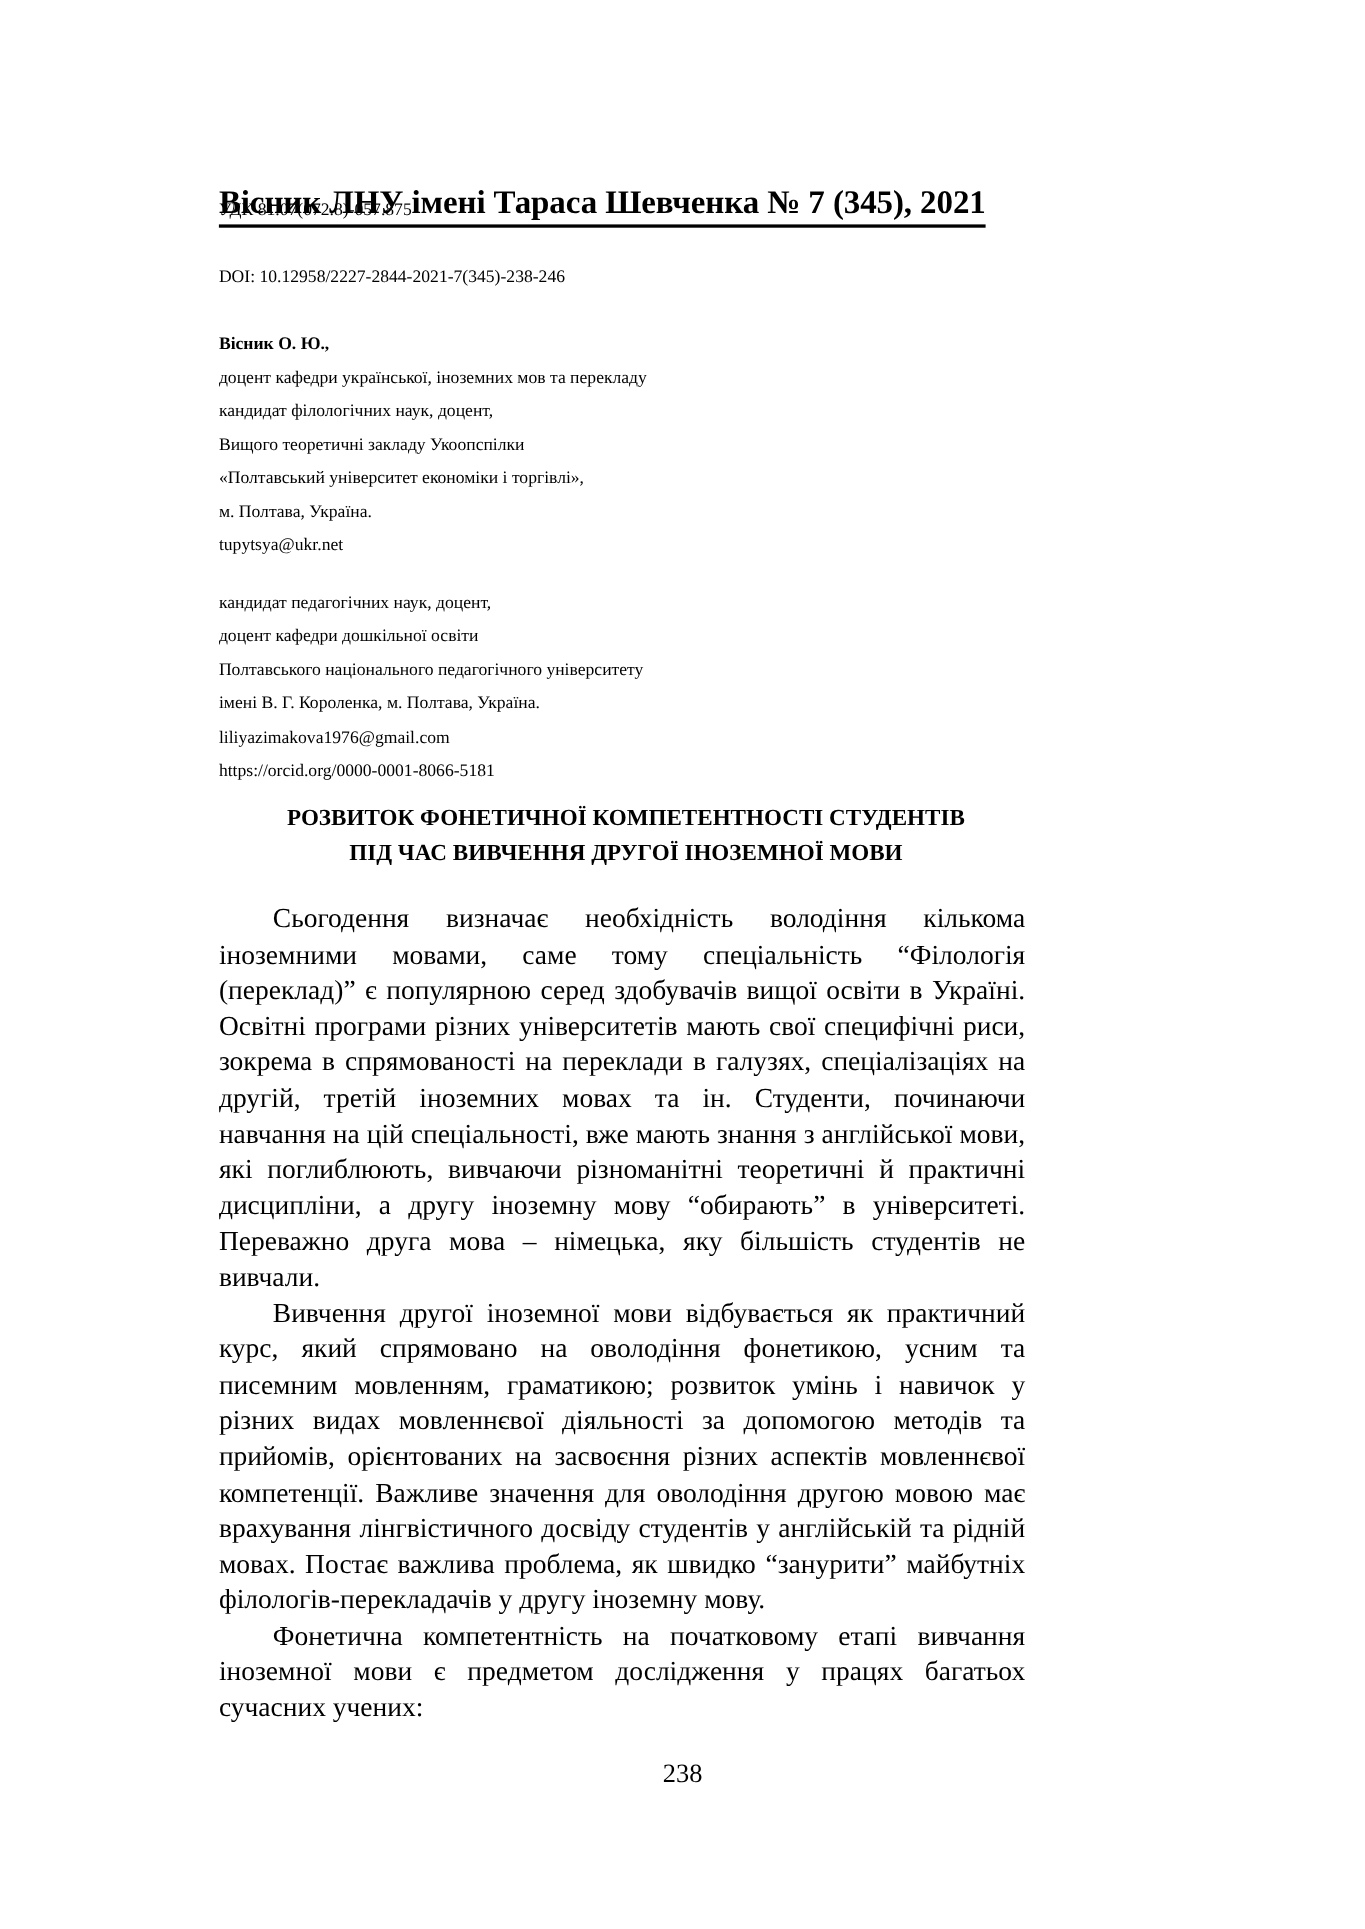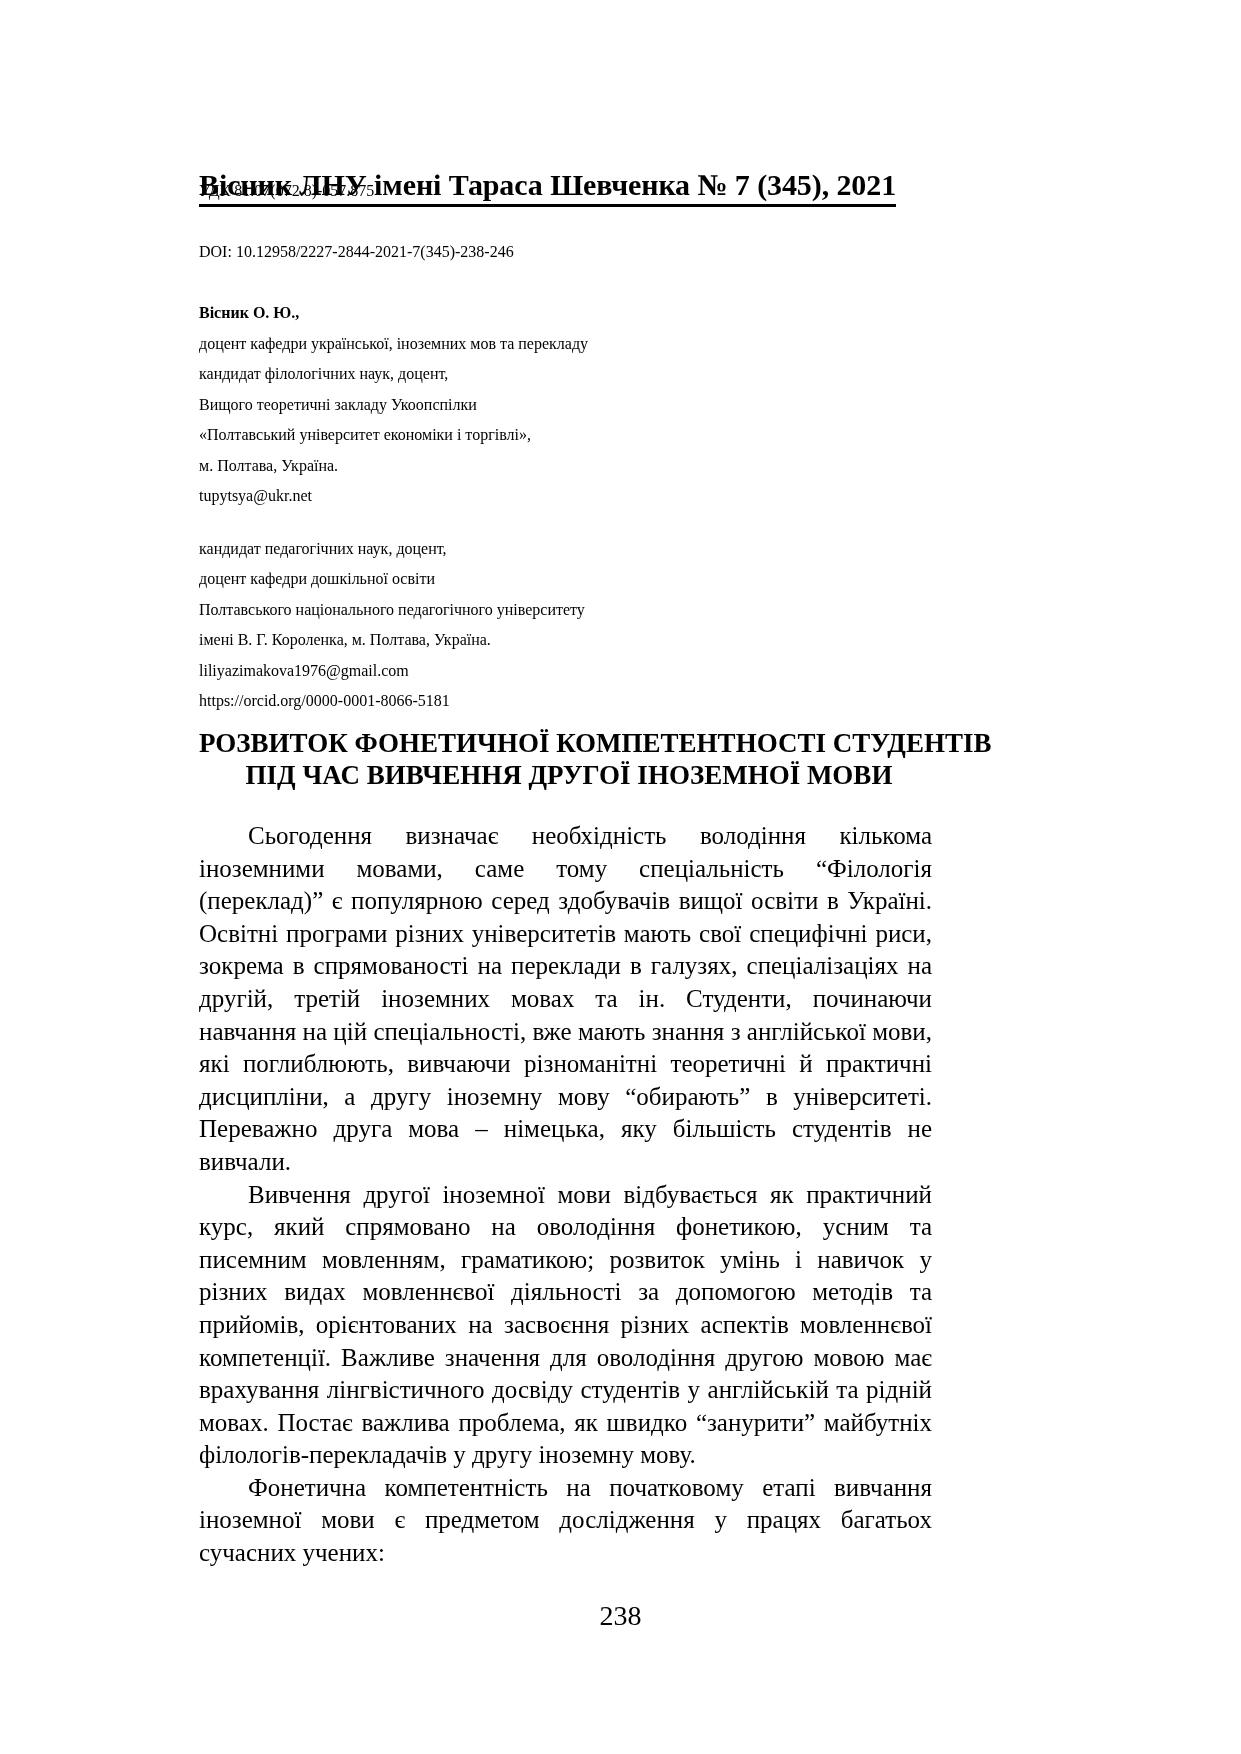--- a/index.html
+++ b/index.html
@@ -62,21 +62,21 @@
     font-weight: bold;
   }
 
   
   .article-title {
     position: absolute;
     left: 199px;
     top: 727px;
     width: 740px;
     text-align: center;
-    font-size: 27px;
+    font-size: 21px;
     font-weight: bold;
     line-height: 32px;
   }
   .article-title .tline {
     display: block;
     white-space: nowrap;
   }
 
   
   .body-text {
@@ -95,21 +95,21 @@
     text-indent: 49px;
   }
 
   
   .folio {
     position: absolute;
     left: 0;
     top: 1600px;
     width: 1241px;
     text-align: center;
-    font-size: 28px;
+    font-size: 24px;
   }
 </style>
 </head>
 <body>
 
 <div class="page">
 
   <div class="running-head">Вісник ЛНУ імені Тараса Шевченка № 7 (345), 2021</div>
 
   <div class="meta-block">

